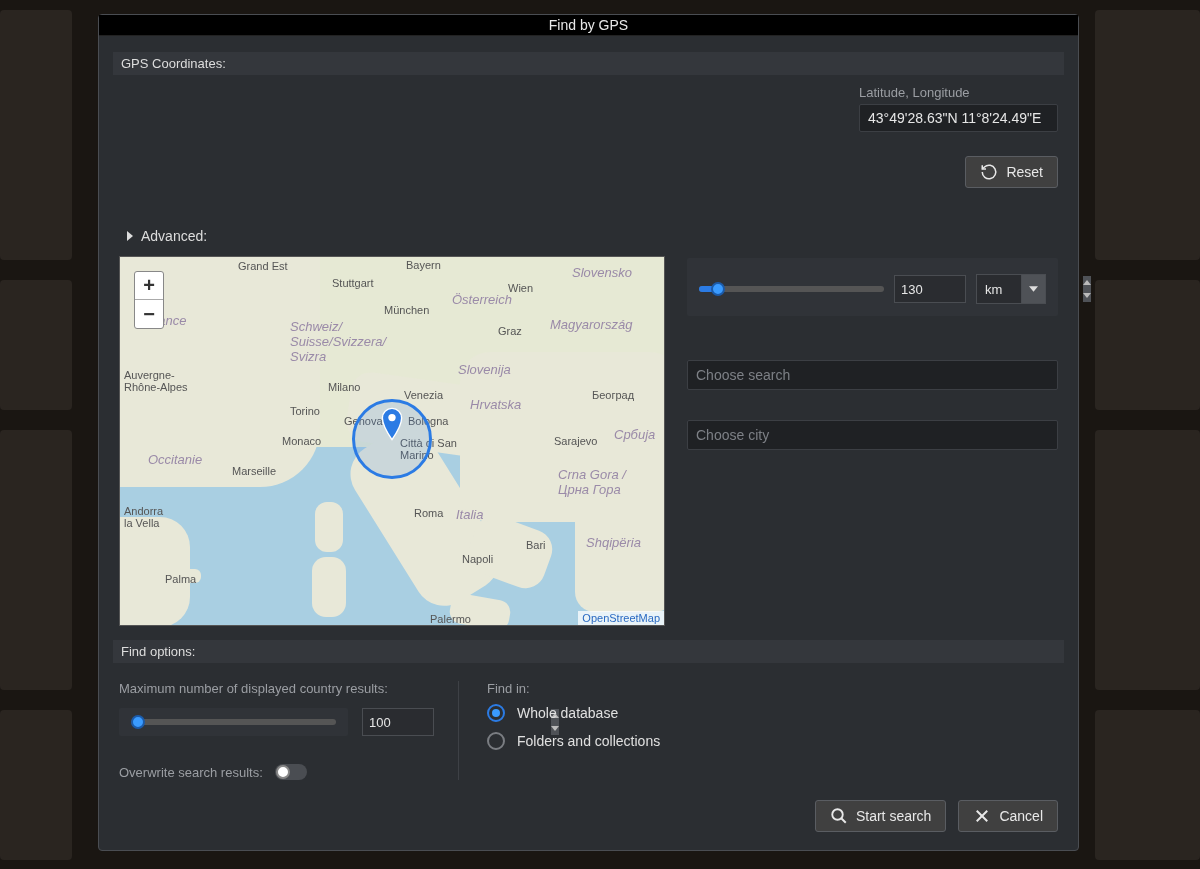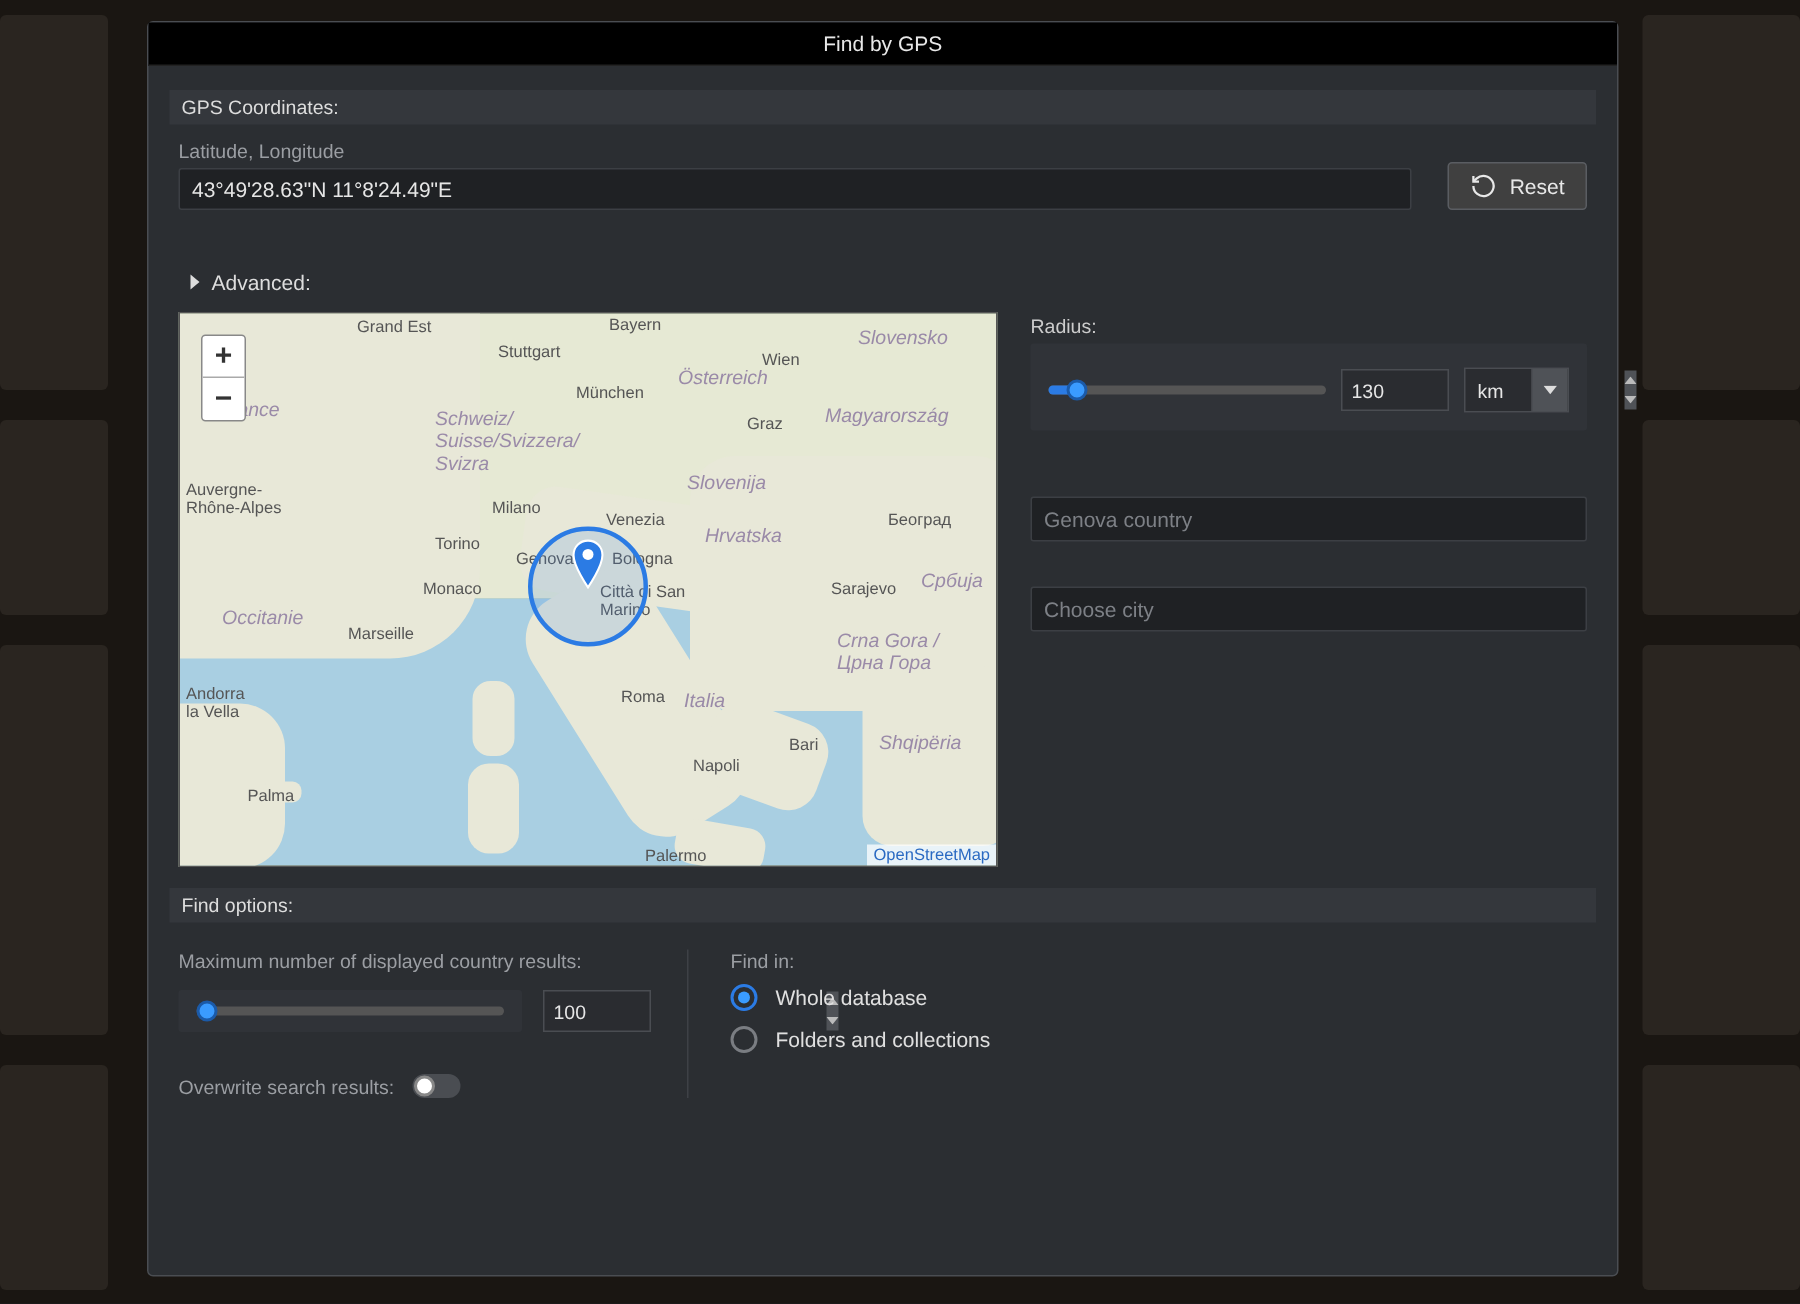--- a/index.html
+++ b/index.html
@@ -38,21 +38,21 @@
   .section-header {
     background: #34373c;
     padding: 4px 8px;
     font-size: 13px;
     color: #ddd;
   }
   .section-body { padding: 10px 6px 14px; }
 
   .label-small { font-size: 13px; color: #9b9ea3; margin-bottom: 4px; display:block; }
 
-  .row-coords { display:flex; gap:24px; align-items:flex-end; }
+  .row-coords { display:flex; gap:24px; align-items:flex-end;flex-direction:column; }
   .coords-left { flex:1; }
   .text-input {
     width: 100%;
     height: 28px;
     background: #1f2124;
     border: 1px solid #3c3f44;
     border-radius: 2px;
     color: #e6e6e6;
     padding: 0 8px;
     font-size: 14px;
@@ -320,21 +320,20 @@
 
           <div class="zoom-ctl">
             <div>+</div>
             <div>−</div>
           </div>
           <div class="osm-attrib">OpenStreetMap</div>
         </div>
 
         <div class="right-col">
           <div>
-            <span class="label-small" style="color:#ccc;">Radius:</span>
             <div class="radius-box">
               <div class="radius-ctrls">
                 <div class="slider">
                   <div class="fill" id="radius-fill" style="width: 10%;"></div>
                   <div class="thumb" id="radius-thumb" style="left: 10%;"></div>
                 </div>
                 <div class="spin">
                   <input type="text" value="130" style="">
                   <div class="arrows">
                     <div>
@@ -355,21 +354,21 @@
                       <svg width="9" height="6" viewBox="0 0 8 5">
                         <polygon points="0,0 8,0 4,5" fill="#ddd"></polygon>
                       </svg>
                     </div>
                 </div>
               </div>
             </div>
           </div>
 
           <div class="combo">
-            <span>Genova country</span>
+            <span>Choose search</span>
           </div>
           <div class="combo" style="margin-top:-14px;">
             <span>Choose city</span>
           </div>
         </div>
       </div>
     </div>
 
     <div class="section-header">Find options:</div>
     <div class="findopts-body">
@@ -412,15 +411,35 @@
             <span>Whole database</span>
           </div>
           <div class="radioitem">
             <div class="radio"></div>
             <span>Folders and collections</span>
           </div>
         </div>
       </div>
     </div>
 
+    <div class="dialog-buttons">
+      <button class="btn">
+        <span class="icon">
+          <svg viewBox="0 0 24 24" fill="none" stroke="#e8e8e8" stroke-width="2.5">
+              <circle cx="10" cy="10" r="7"></circle>
+              <line x1="21" y1="21" x2="15" y2="15"></line>
+            </svg>
+        </span>
+        <span>Start search</span>
+      </button>
+      <button class="btn">
+        <span class="icon">
+          <svg viewBox="0 0 24 24" stroke="#e8e8e8" stroke-width="2.5">
+              <line x1="5" y1="5" x2="19" y2="19"></line>
+              <line x1="19" y1="5" x2="5" y2="19"></line>
+            </svg>
+        </span>
+        <span>Cancel</span>
+      </button>
+    </div>
 
   </div>
 </div>
 
 </body></html>

